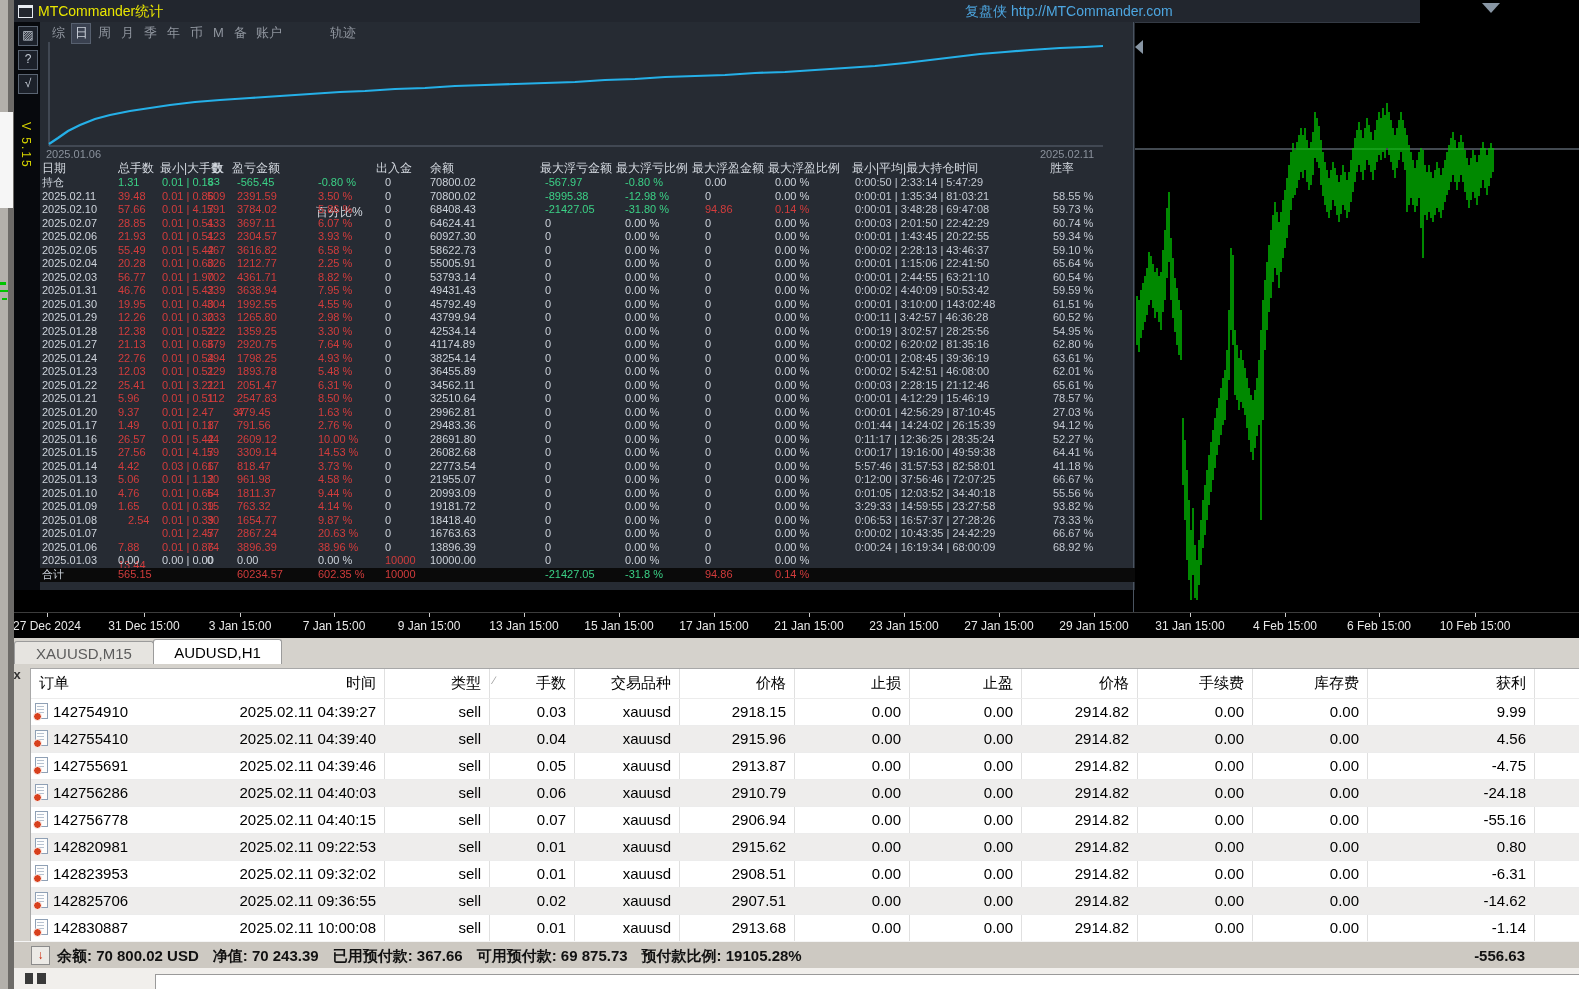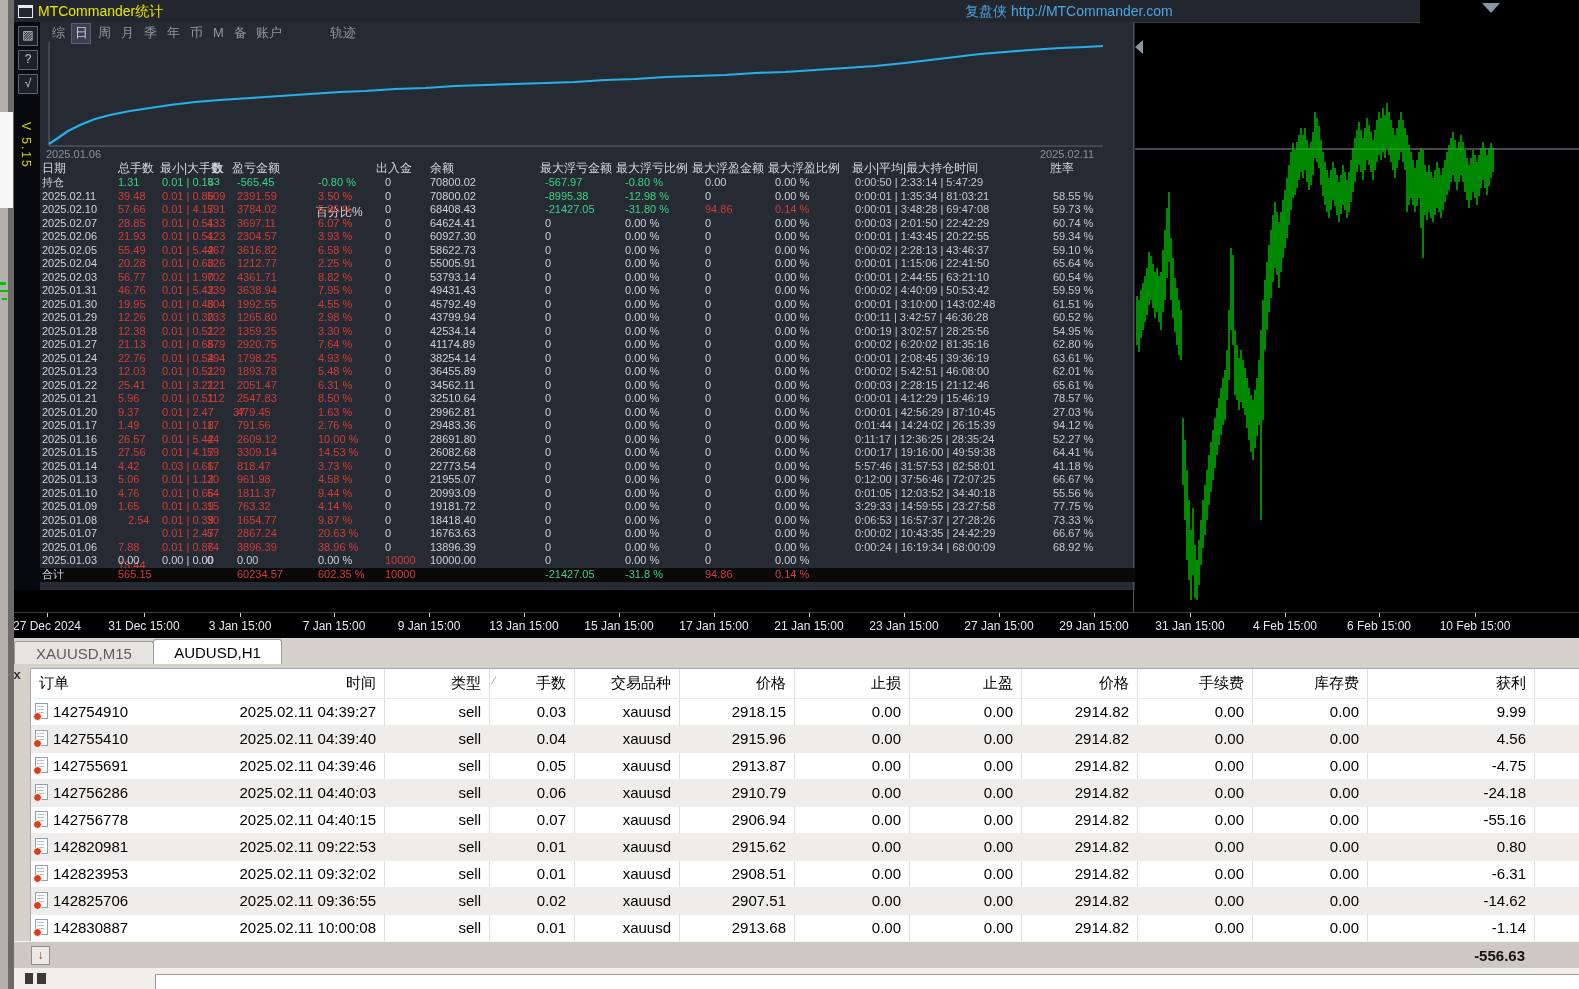--- a/index.html
+++ b/index.html
@@ -709,21 +709,21 @@
       <span class="r" style="left: 167px;">15</span>
       <span class="r" style="left: 197px;">763.32</span>
       <span class="r" style="left: 278px;">4.14 %</span>
       <span class="w" style="left: 345px;">0</span>
       <span class="w" style="left: 390px;">19181.72</span>
       <span class="w" style="left: 505px;">0</span>
       <span class="w" style="left: 585px;">0.00 %</span>
       <span class="w" style="left: 665px;">0</span>
       <span class="w" style="left: 735px;">0.00 %</span>
       <span class="w2" style="left: 815px;">3:29:33 | 14:59:55 | 23:27:58</span>
-      <span class="w2" style="left: 1013px;">77.75 %</span>
+      <span class="w2" style="left: 1013px;">93.82 %</span>
     </div>
     <div class="srow" style="top: 353.5px;">
       <span class="w" style="left: 2px;">2025.01.08</span>
       <span class="r" style="left: 88px;">2.54</span>
       <span class="r" style="left: 122px;">0.01 | 0.39</span>
       <span class="r" style="left: 167px;">30</span>
       <span class="r" style="left: 197px;">1654.77</span>
       <span class="r" style="left: 278px;">9.87 %</span>
       <span class="w" style="left: 345px;">0</span>
       <span class="w" style="left: 390px;">18418.40</span>
@@ -994,20 +994,21 @@
       <span style="right: 567px;">0.00</span>
       <span style="right: 451px;">2914.82</span>
       <span style="right: 336px;">0.00</span>
       <span style="right: 221px;">0.00</span>
       <span style="right: 54px;">-1.14</span>
     </div>
   </div>
 
 <div class="abs statusbar">
   <span class="abs status-icon">↓</span>
+  <span class="abs status-text" id="statusText"><b>余额: 70 800.02 USD</b><b>净值: 70 243.39</b><b>已用预付款: 367.66</b><b>可用预付款: 69 875.73</b><b>预付款比例: 19105.28%</b></span>
   <span class="abs status-profit">-556.63</span>
 </div>
 
 <div class="abs bottomstrip">
   <div class="frag" style="left:25px;top:5px;width:8px;height:11px"></div>
   <div class="frag" style="left:37px;top:5px;width:9px;height:11px"></div>
   <div class="abs subpanel"></div>
 </div>
 
 <div class="abs edge">

